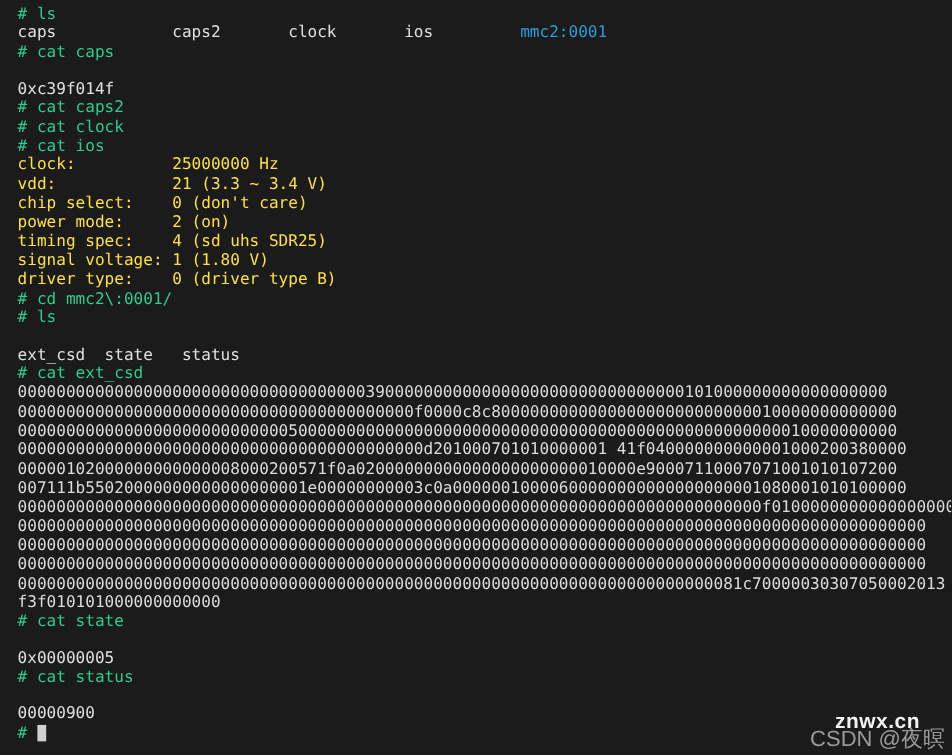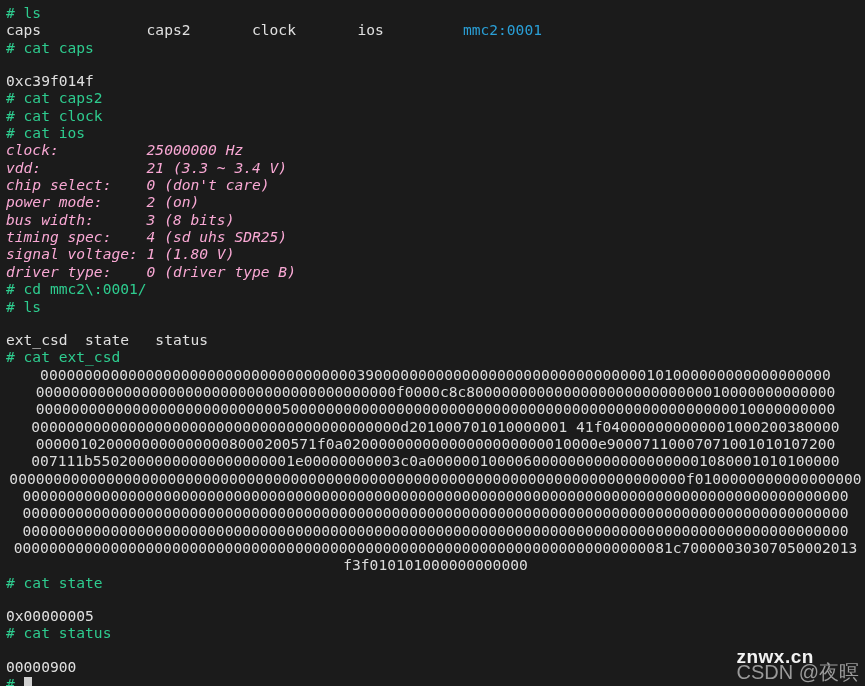--- a/index.html
+++ b/index.html
@@ -10,59 +10,57 @@
   #terminal {
     position: relative;
     width: 865px;
     height: 686px;
     background: #1b1b1b;
     overflow: hidden;
     font-family: "DejaVu Sans Mono", "Liberation Mono", monospace;
     font-size: 14.6px;
     line-height: 17.35px;
     letter-spacing: 0px;
-    padding: 4px 0 0 6px;
+    padding: 4px 0 0 16px;
     box-sizing: border-box;
   }
   .line {
     white-space: pre;
     height: 17.35px;
     color: #d8d8d8;
   }
   .prompt-line {
     color: #2ecc8f;
   }
   .out {
     color: #e0e0e0;
     margin-top: 16px;
   }
   .hex {
     color: #dcdcdc;
     letter-spacing: 0px;
-    text-align: center;
   }
   .dir {
     color: #2a9fd6;
   }
   .cursor {
     display: inline-block;
     width: 8.4px;
     height: 15px;
     background: #d0d0d0;
     vertical-align: -3px;
   }
   .kv {
-    color: #f9a8d4;
-    font-style: italic;
+    color: #fde047;
   }
   #watermark {
     position: absolute;
     right: 6px;
     bottom: 4px;
-    text-align: left;
+    text-align: center;
     pointer-events: none;
   }
   #watermark .wm-main {
     font-family: "Liberation Sans", sans-serif;
     font-size: 19px;
     font-weight: 700;
     color: #f2f2f2;
     letter-spacing: 0.5px;
     line-height: 19px;
   }
@@ -88,21 +86,20 @@
 
   <div class="line prompt-line"># cat caps2</div>
 
   <div class="line prompt-line"># cat clock</div>
 
   <div class="line prompt-line"># cat ios</div>
   <div class="line kv">clock:          25000000 Hz</div>
   <div class="line kv">vdd:            21 (3.3 ~ 3.4 V)</div>
   <div class="line kv">chip select:    0 (don't care)</div>
   <div class="line kv">power mode:     2 (on)</div>
-  <div class="line kv">bus width:      3 (8 bits)</div>
   <div class="line kv">timing spec:    4 (sd uhs SDR25)</div>
   <div class="line kv">signal voltage: 1 (1.80 V)</div>
   <div class="line kv">driver type:    0 (driver type B)</div>
 
   <div class="line prompt-line"># cd mmc2\:0001/</div>
   <div class="line prompt-line"># ls</div>
   <div class="line out">ext_csd  state   status</div>
 
   <div class="line prompt-line"># cat ext_csd</div>
 

